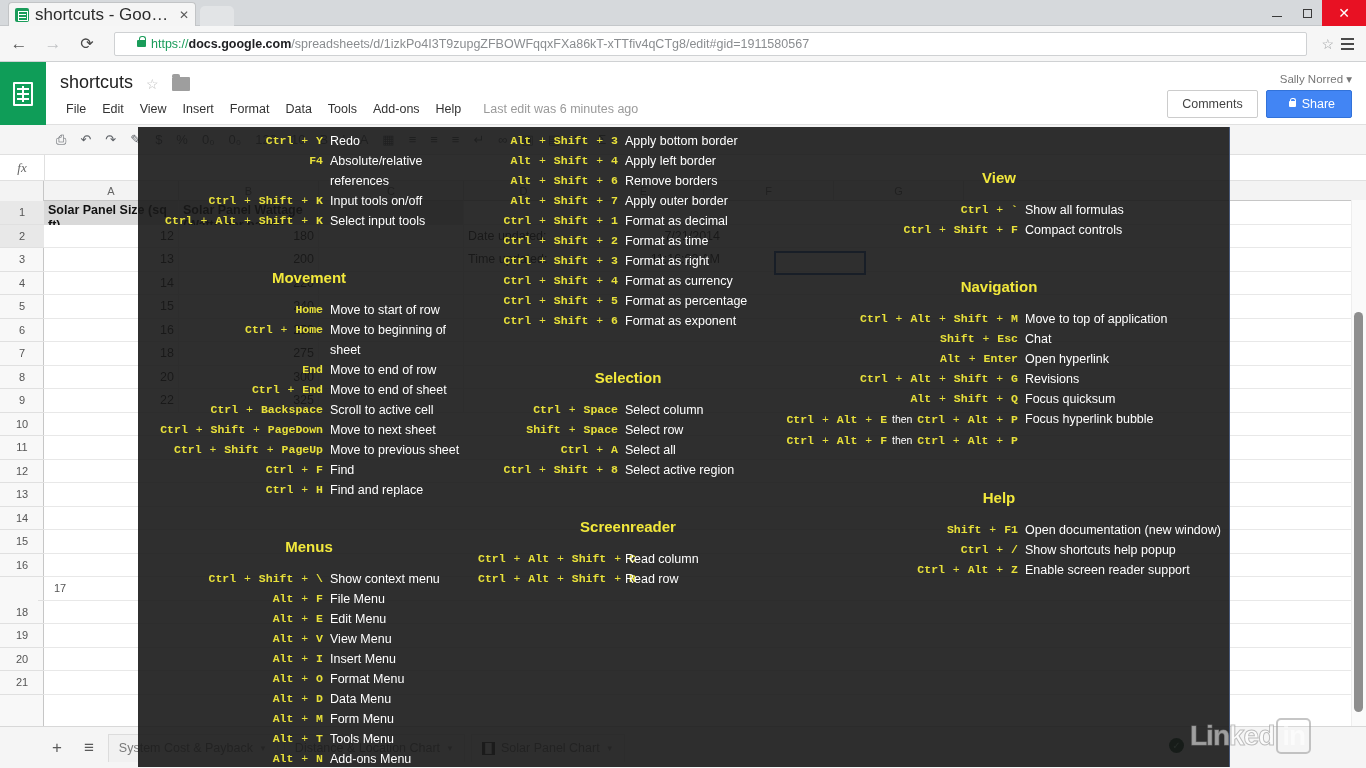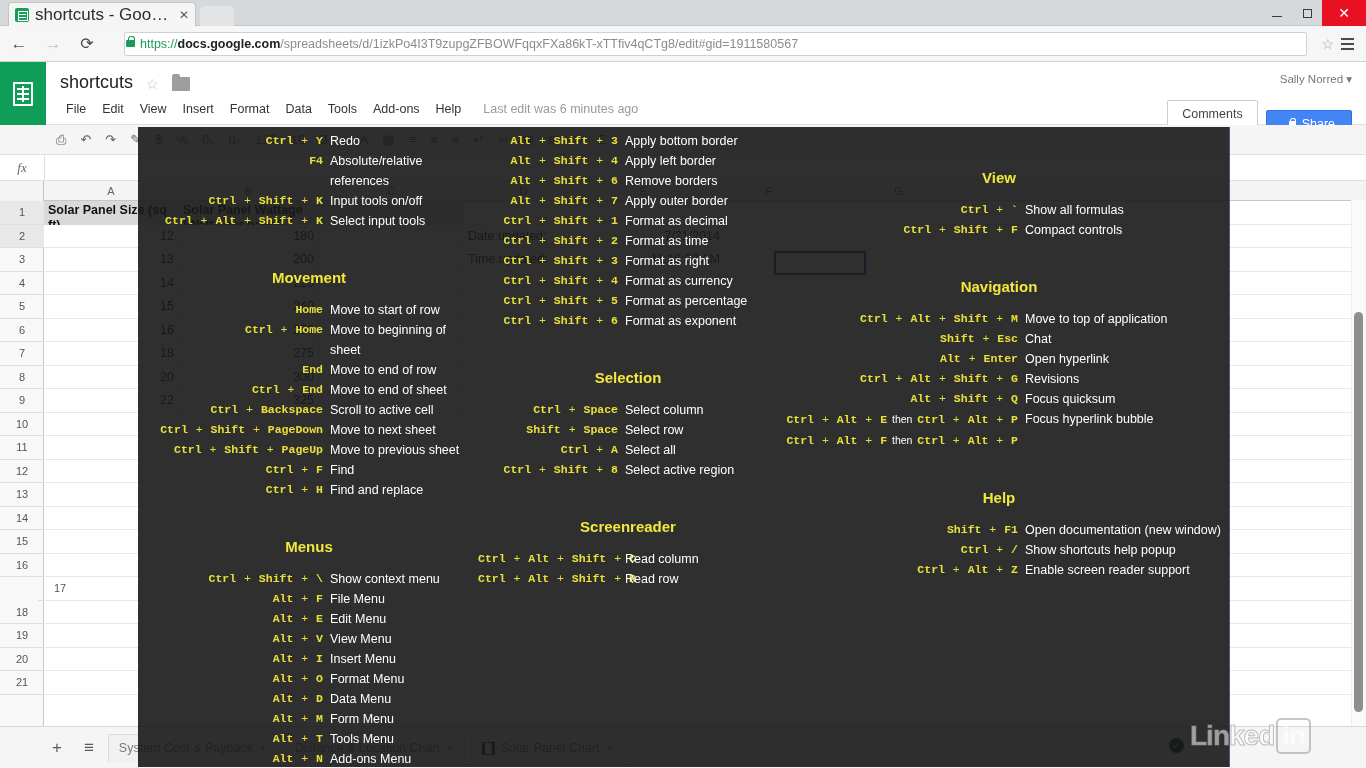--- a/index.html
+++ b/index.html
@@ -68,23 +68,23 @@
     background: #f6f6f6; border-bottom: 1px solid #cfd1d3;
     display: flex; align-items: center;
   }
   .nav-btn {
     width: 30px; height: 30px; display: flex; align-items: center; justify-content: center;
     font-size: 17px; color: #5a5a5a; cursor: pointer; margin-left: 4px;
   }
   .nav-btn.fwd { color: #c0c2c4; }
   .nav-btn.reload { font-size: 16px; color: #4a4a4a; }
   .omnibox {
-    flex: 1; height: 24px; margin: 0 8px 0 22px;
+    flex: 1; height: 24px; margin: 0 8px 0 12px;
     background: #fff; border: 1px solid #cfd1d3; border-radius: 2px;
-    display: flex; align-items: center; padding: 0 1px;
+    display: flex; align-items: center; padding: 0 22px;
     font-size: 12.5px;
   }
   .lock-icon {
     width: 9px; height: 7px; background: #1a9c5a; border-radius: 1px;
     position: relative; margin-right: 5px; flex: 0 0 9px;
   }
   .lock-icon::before {
     content: ""; position: absolute; left: 2px; top: -4px;
     width: 5px; height: 5px; border: 1.4px solid #1a9c5a;
     border-bottom: none; border-top-left-radius: 3px; border-top-right-radius: 3px;
@@ -144,21 +144,21 @@
     position: absolute; right: 14px; top: 10px; font-size: 11.5px; color: #777; cursor: pointer; margin-left: 12px;
   }
   .hdr-btns { position: absolute; right: 14px; top: 28px; display: flex; align-items: center; gap: 8px; }
   .btn-comments {
     background: #fff; border: 1px solid #ccc; border-radius: 2px;
     padding: 6px 14px; font-size: 12.5px; color: #444; cursor: pointer;
   }
   .btn-share {
     background: #4285f4; border: 1px solid #3272d9; border-radius: 2px;
     padding: 6px 16px 6px 22px; font-size: 12.5px; color: #fff; cursor: pointer;
-    display: flex; align-items: center; gap: 6px; margin-top: 20px;
+    display: flex; align-items: center; gap: 6px;
   }
   .share-lock {
     width: 7px; height: 6px; background: #fff; border-radius: 1px; position: relative;
     flex: 0 0 7px;
   }
   .share-lock::before {
     content: ""; position: absolute; left: 1.5px; top: -3.5px; width: 4px; height: 4px;
     border: 1.2px solid #fff; border-bottom: none;
     border-top-left-radius: 2.5px; border-top-right-radius: 2.5px;
   }

